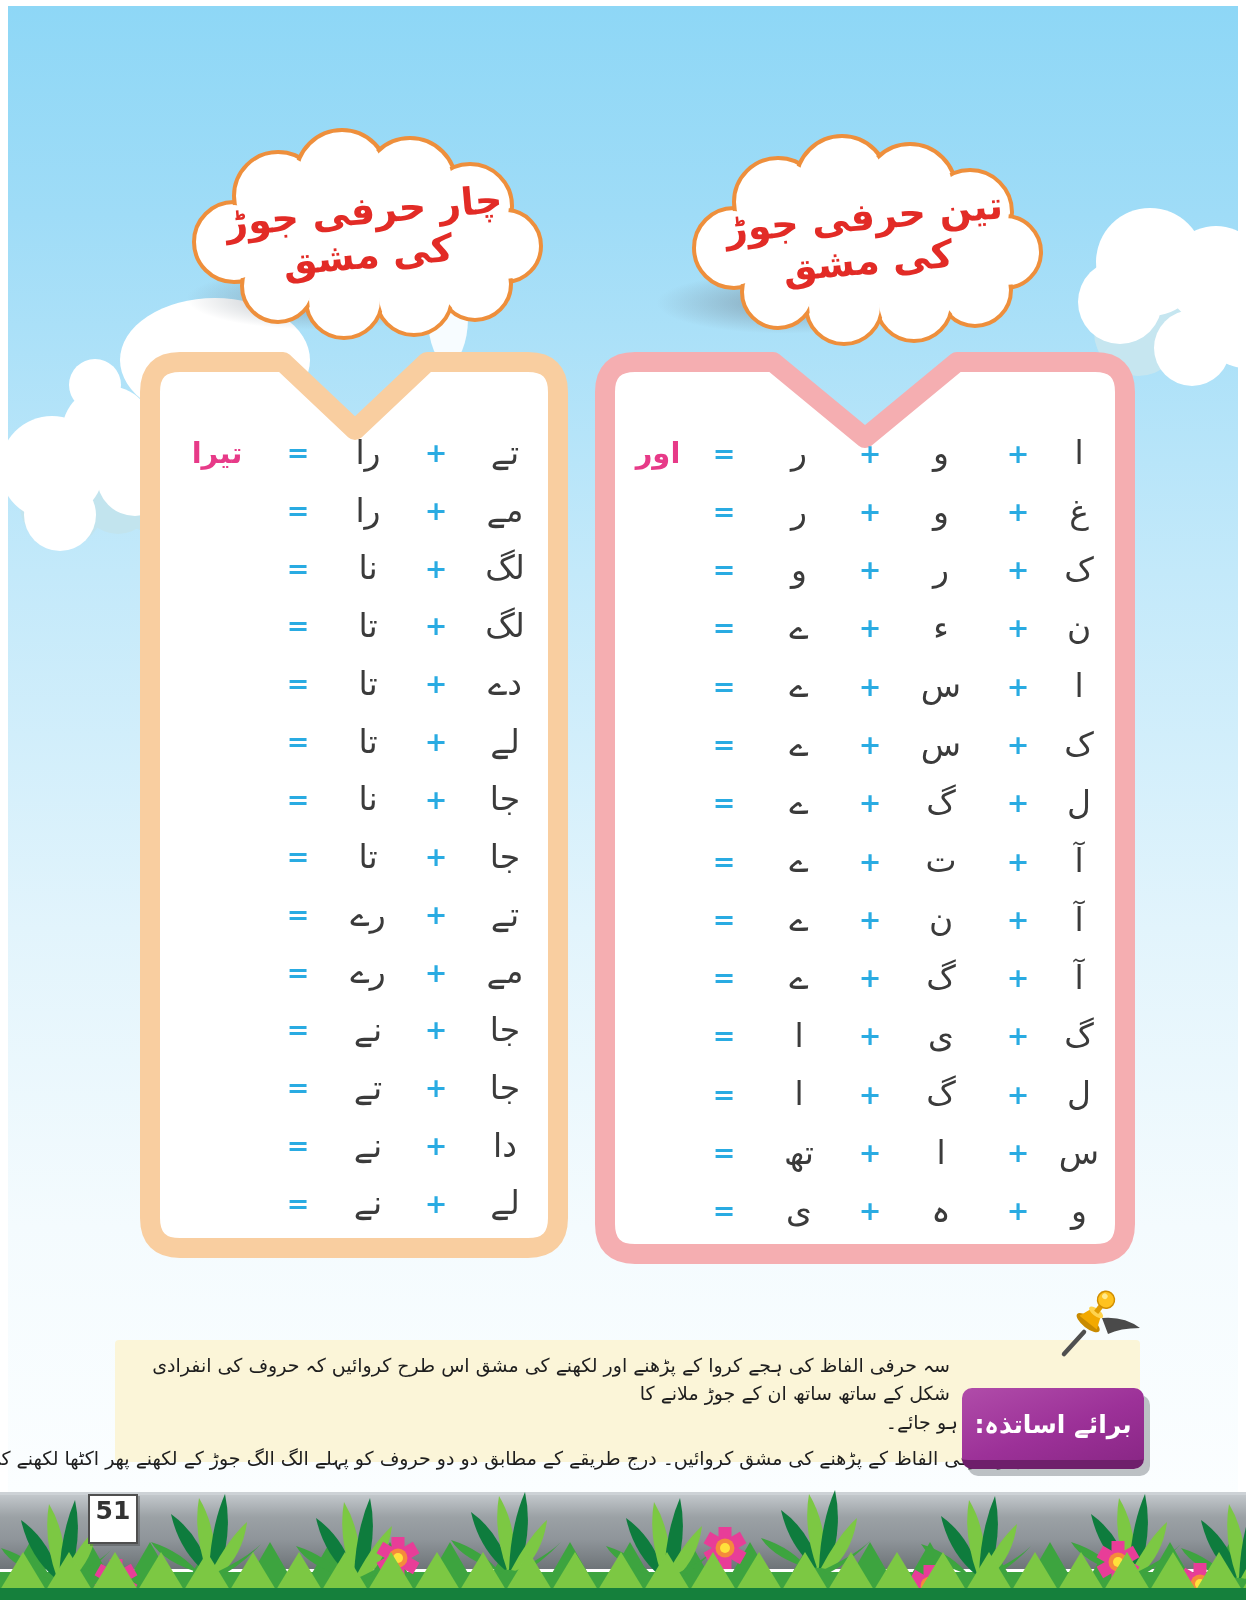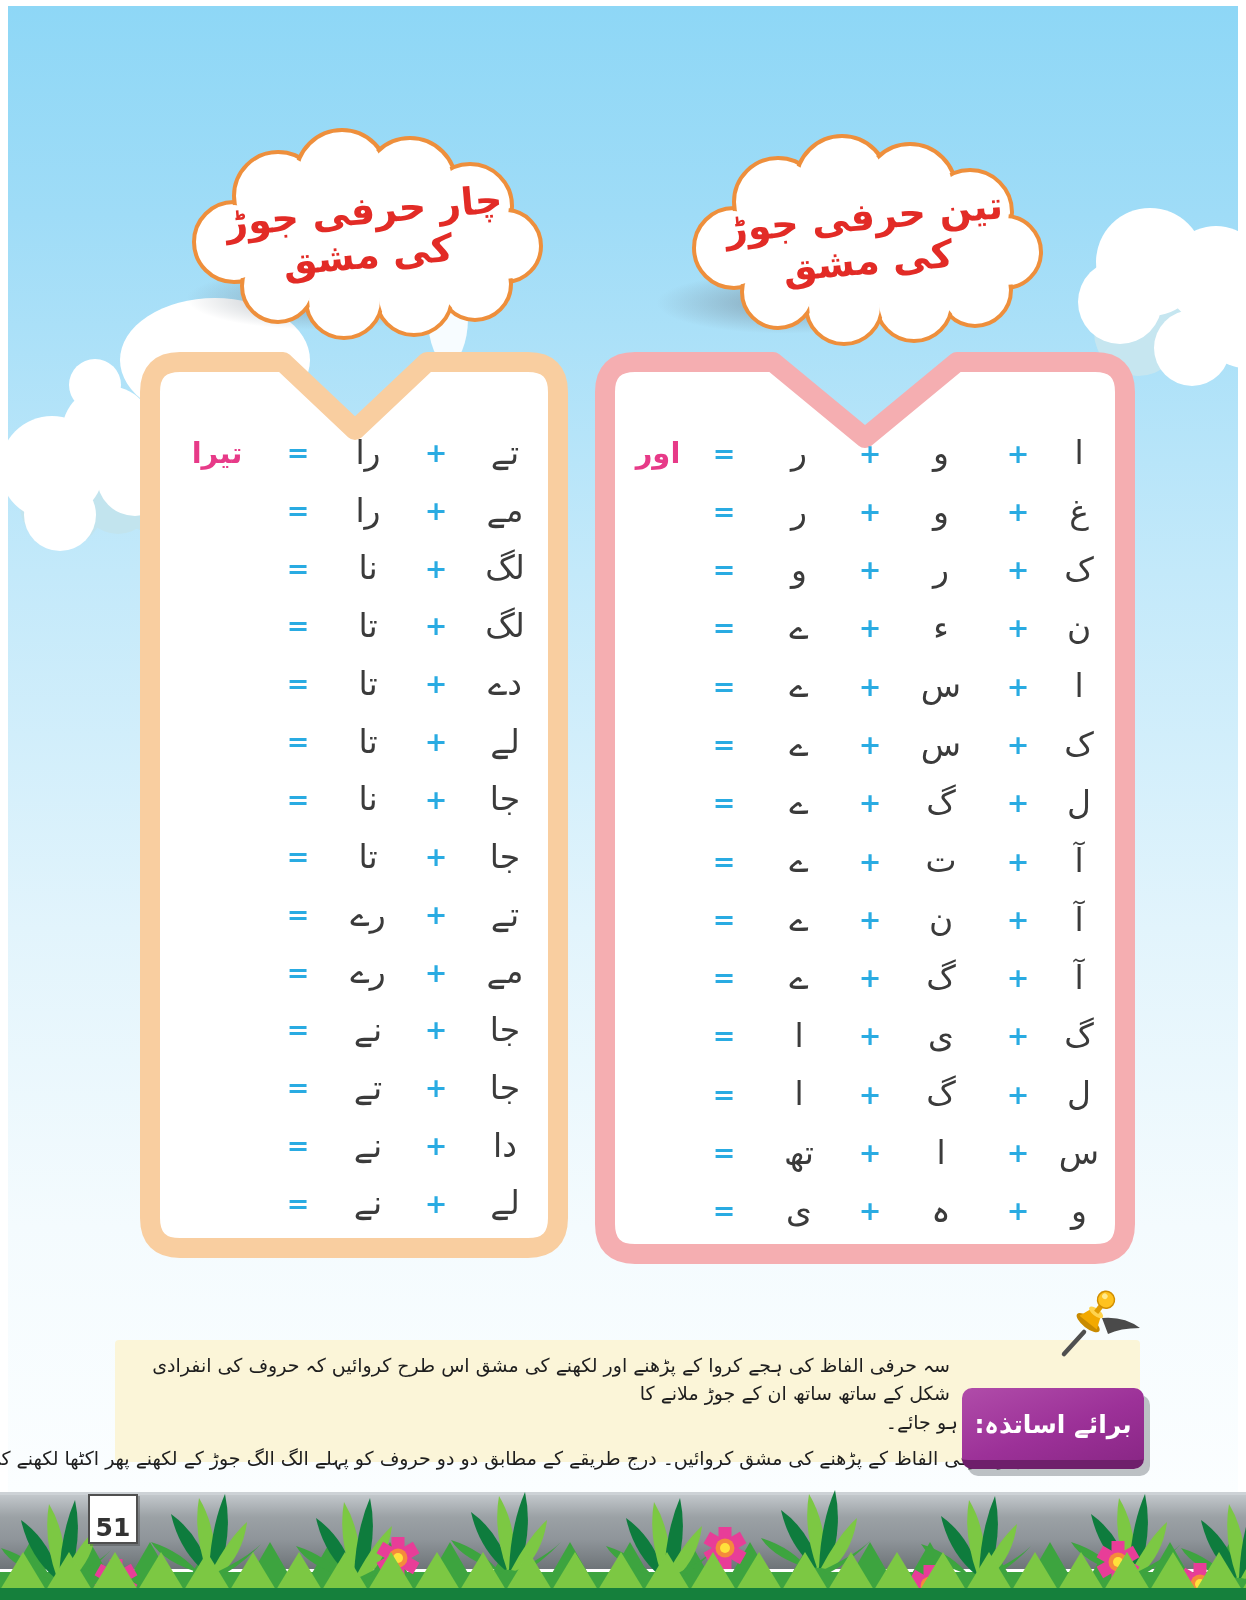--- a/index.html
+++ b/index.html
@@ -65,21 +65,21 @@
   
   .wall{
     position:absolute;left:0;top:1492px;width:1246px;height:74px;
     background:linear-gradient(180deg,#C2C7CB 0%,#9BA1A5 30%,var(--wall-gray) 60%,#6E7478 100%);
     border-top:3px solid #CDD2D6;
   }
   .grass{position:absolute;left:0;top:1468px;width:1246px;height:132px;}
   .page-number{
     position:absolute;left:88px;top:1494px;width:46px;height:46px;
     background:#fff;border:2px solid #4F4F4F;box-shadow:2px 2px 0 rgba(60,60,60,.35);
-    display:flex;align-items:flex-end;justify-content:center;
+    display:flex;align-items:flex-start;justify-content:center;
     font-size:25px;font-weight:bold;color:#333;z-index:6;
   }
   .z1{z-index:1}.z2{z-index:2}.z3{z-index:3}.z4{z-index:4}
 </style>
 </head>
 <body>
 
 <div class="page">
 
   <div class="sky z1"></div>

